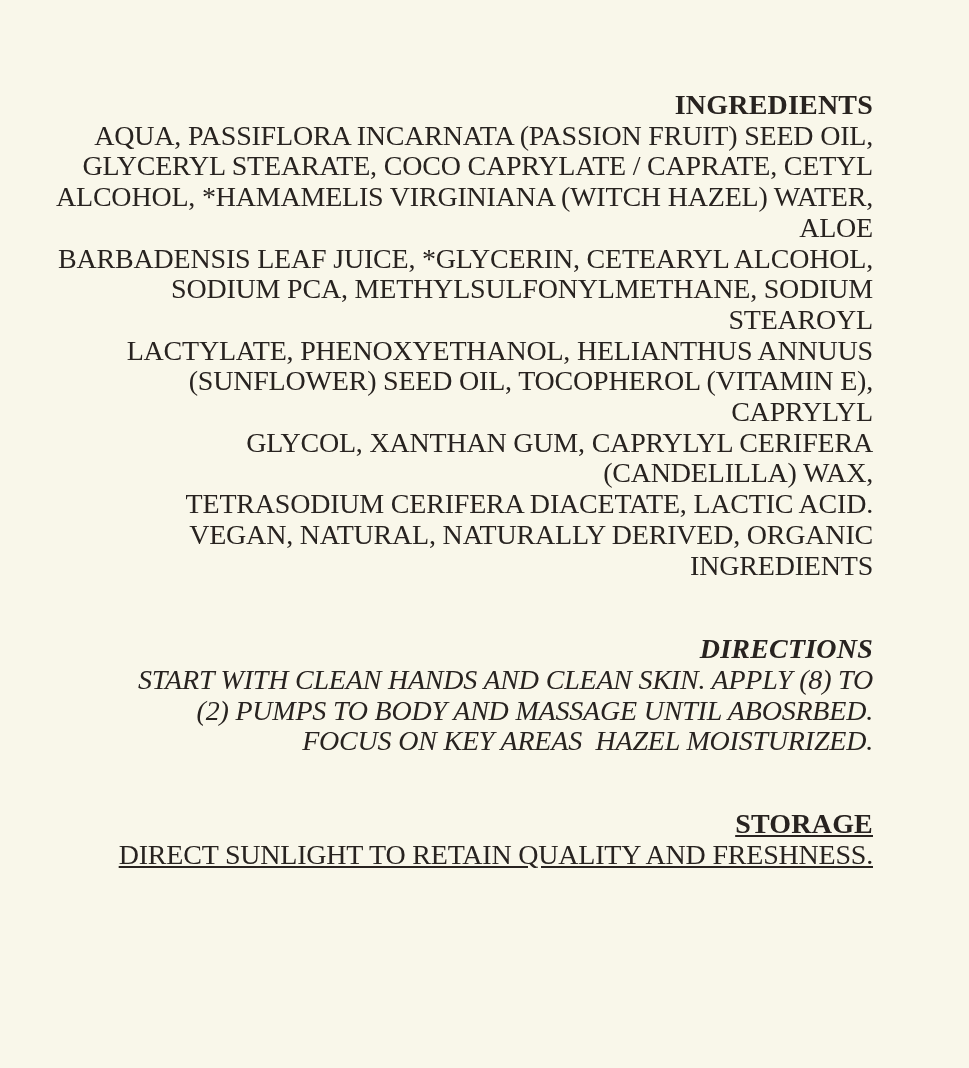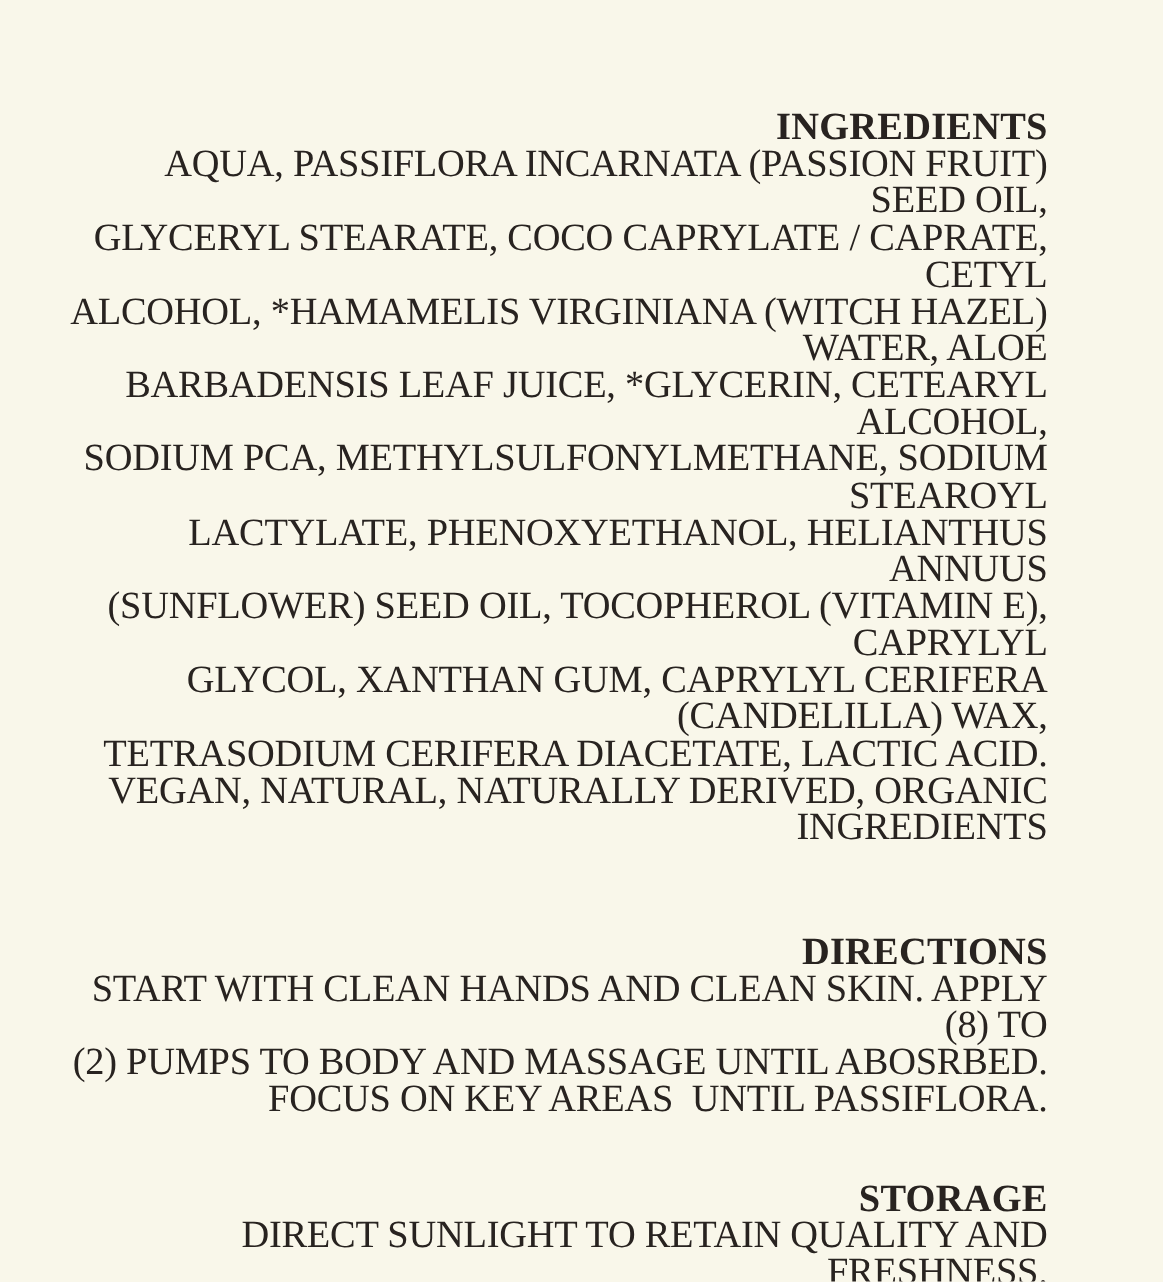--- a/index.html
+++ b/index.html
@@ -14,35 +14,35 @@
   }
   .label-panel {
     box-sizing: border-box;
     width: 969px;
     height: 1068px;
     padding-top: 90px;
     padding-right: 96px;
     padding-left: 50px;
     text-align: right;
     font-family: "Liberation Serif", "DejaVu Serif", serif;
-    font-size: 32px;
+    font-size: 28px;
     line-height: 30.7px;
     color: #282320;
   }
   .section-title {
     font-weight: bold;
     letter-spacing: 0.2px;
   }
   .line {
     white-space: pre-wrap;
     letter-spacing: -0.2px;
   }
-  .section--directions { margin-top: 73px; }
+  .section--directions { margin-top: 53px; font-style: italic; }
   .section--warnings  { margin-top: 63px; }
-  .section--storage   { margin-top: 52px; }
+  .section--storage   { margin-top: 52px; text-decoration: underline; }
 </style>
 </head>
 <body>
 
 <div class="label-panel">
 
   <div class="section section--ingredients">
     <div class="section-title">INGREDIENTS</div>
     <div class="line">AQUA, PASSIFLORA INCARNATA (PASSION FRUIT) SEED OIL,</div>
     <div class="line">GLYCERYL STEARATE, COCO CAPRYLATE / CAPRATE, CETYL</div>
@@ -53,21 +53,21 @@
     <div class="line">(SUNFLOWER) SEED OIL, TOCOPHEROL (VITAMIN E), CAPRYLYL</div>
     <div class="line">GLYCOL, XANTHAN GUM, CAPRYLYL CERIFERA (CANDELILLA) WAX,</div>
     <div class="line">TETRASODIUM CERIFERA DIACETATE, LACTIC ACID.</div>
     <div class="line">VEGAN, NATURAL, NATURALLY DERIVED, ORGANIC INGREDIENTS</div>
   </div>
 
   <div class="section section--directions">
     <div class="section-title">DIRECTIONS</div>
     <div class="line">START WITH CLEAN HANDS AND CLEAN SKIN. APPLY (8) TO</div>
     <div class="line">(2) PUMPS TO BODY AND MASSAGE UNTIL ABOSRBED.</div>
-    <div class="line">FOCUS ON KEY AREAS  UNTIL PASSIFLORA.</div>
+    <div class="line">FOCUS ON KEY AREAS  HAZEL MOISTURIZED.</div>
   </div>
 
 
   <div class="section section--storage">
     <div class="section-title">STORAGE</div>
     <div class="line">DIRECT SUNLIGHT TO RETAIN QUALITY AND FRESHNESS.</div>
   </div>
 
 </div>
 

